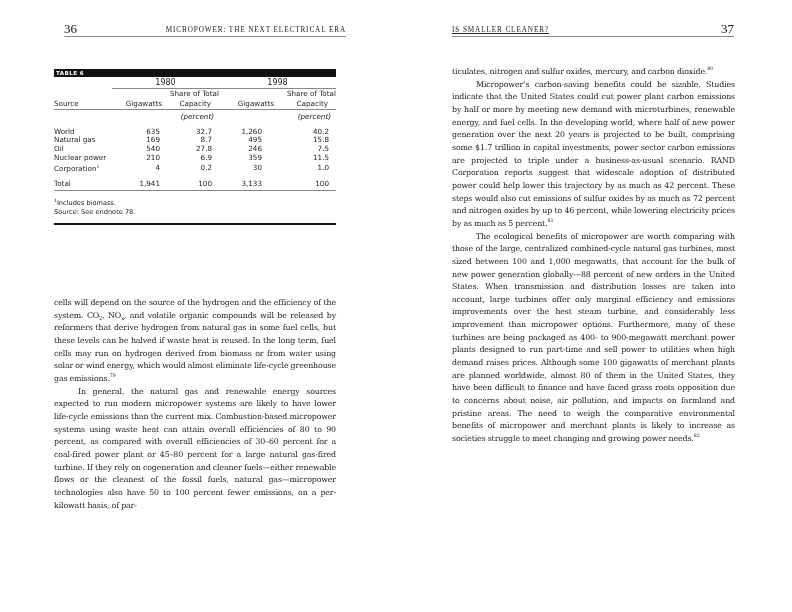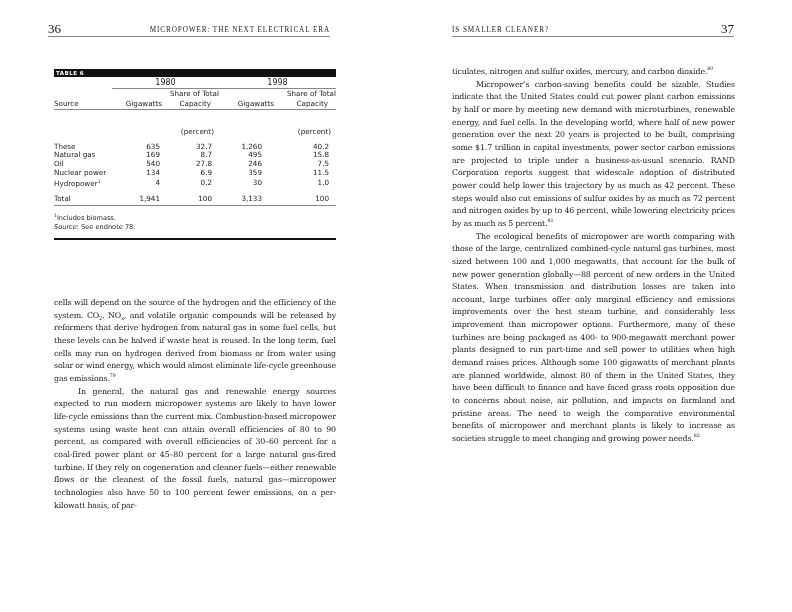--- a/index.html
+++ b/index.html
@@ -2,41 +2,41 @@
 <html><head>
 <meta charset="utf-8">
 <style>
   html, body { margin: 0; padding: 0; background: #ffffff; }
   body { width: 792px; height: 612px; position: relative; overflow: hidden; color: #1a1a1a; }
   .page { position: absolute; top: 0; height: 612px; }
   .page-left { left: 0; width: 396px; }
   .page-right { left: 396px; width: 396px; }
 
   .running-head { position: absolute; top: 22px; height: 14px; border-bottom: 1.5px solid #8a8a8a; }
-  .page-left .running-head { left: 48px; width: 282px; }
+  .page-left .running-head { left: 64px; width: 282px; }
   .page-right .running-head { left: 56px; width: 282px; }
   .folio { position: absolute; top: 0; font-family: "Liberation Serif", serif; font-size: 13px; line-height: 13px; color: #111; }
   .page-left .folio { left: 0; }
   .page-right .folio { right: 0; }
   .rh-title { position: absolute; top: 4px; font-family: "Liberation Serif", serif; font-size: 7.2px; letter-spacing: 0.9px; text-transform: uppercase; color: #222; }
   .page-left .rh-title { right: 0; }
-  .page-right .rh-title { left: 0; }
+  .page-right .rh-title { left: 0; text-decoration: underline; }
 
   
   .table-block { position: absolute; left: 54px; top: 69px; width: 282px; font-family: "DejaVu Sans", sans-serif; }
   .table-label { background: #111; color: #fff; font-family: "DejaVu Sans", sans-serif; font-weight: bold; font-size: 5.6px; letter-spacing: 0.4px; height: 8px; line-height: 8.5px; padding-left: 2px; }
   .table-title { font-family: "DejaVu Sans", sans-serif; font-weight: bold; font-size: 10.2px; line-height: 12px; margin-top: 2px; color: #111; letter-spacing: -0.1px; }
   table { border-collapse: collapse; width: 282px; font-family: "DejaVu Sans", sans-serif; font-size: 7.2px; color: #222; }
   td, th { padding: 0; font-weight: normal; white-space: nowrap; }
   .yr { text-align: center; font-size: 8px; line-height: 10px; padding-top: 1px; }
   .yr-line td.ul { border-bottom: 1px solid #888; }
   .hdr td { line-height: 9.8px; vertical-align: bottom; }
   .hdr-bottom td { border-bottom: 1px solid #888; }
   .r { text-align: right; }
-  .pct td { line-height: 10px; padding-top: 17px; }
+  .pct td { line-height: 10px; padding-top: 2px; font-style: italic; }
   .datarow td { line-height: 8.8px; }
   .spacer td { height: 6px; }
   .spacer2 td { height: 4px; }
   .total td { line-height: 11px; }
   .tbl-bottom { border-top: 1.5px solid #888; margin-top: 1px; }
   .notes { font-size: 6.6px; line-height: 9.4px; padding-top: 5px; padding-bottom: 6px; color: #222; }
   .notes sup { font-size: 4.5px; vertical-align: 3px; }
   .notes i { font-style: italic; }
   .tbl-end { border-top: 2.5px solid #111; }
   sup.fn { font-size: 4.5px; vertical-align: 3px; }
@@ -95,21 +95,21 @@
         <td class="r" style="padding-right:5px">(percent)</td>
         <td></td>
         <td class="r" style="padding-right:5px">(percent)</td>
       </tr>
       <tr class="spacer">
             <td colspan="5"></td>
           </tr>
       </tbody>
         <tbody id="table-body">
           <tr class="datarow">
-            <td><span>These</span></td>
+            <td><span>World</span></td>
             <td class="r" style="padding-right:2px"><span>635</span></td>
             <td class="r" style="padding-right:7px"><span>32.7</span></td>
             <td class="r" style="padding-right:12px"><span>1,260</span></td>
             <td class="r" style="padding-right:7px"><span>40.2</span></td>
           </tr>
           <tr class="datarow">
             <td><span>Natural gas</span></td>
             <td class="r" style="padding-right:2px"><span>169</span></td>
             <td class="r" style="padding-right:7px"><span>8.7</span></td>
             <td class="r" style="padding-right:12px"><span>495</span></td>
@@ -117,27 +117,27 @@
           </tr>
           <tr class="datarow">
             <td><span>Oil</span></td>
             <td class="r" style="padding-right:2px"><span>540</span></td>
             <td class="r" style="padding-right:7px"><span>27.8</span></td>
             <td class="r" style="padding-right:12px"><span>246</span></td>
             <td class="r" style="padding-right:7px"><span>7.5</span></td>
           </tr>
           <tr class="datarow">
             <td><span>Nuclear power</span></td>
-            <td class="r" style="padding-right:2px"><span>134</span></td>
+            <td class="r" style="padding-right:2px"><span>210</span></td>
             <td class="r" style="padding-right:7px"><span>6.9</span></td>
             <td class="r" style="padding-right:12px"><span>359</span></td>
             <td class="r" style="padding-right:7px"><span>11.5</span></td>
           </tr>
           <tr class="datarow">
-            <td><span>Hydropower</span><sup class="fn">1</sup></td>
+            <td><span>Corporation</span><sup class="fn">1</sup></td>
             <td class="r" style="padding-right:2px"><span>4</span></td>
             <td class="r" style="padding-right:7px"><span>0.2</span></td>
             <td class="r" style="padding-right:12px"><span>30</span></td>
             <td class="r" style="padding-right:7px"><span>1.0</span></td>
           </tr>
         </tbody>
       <tbody>
           <tr class="spacer2">
             <td colspan="5"></td>
           </tr>

